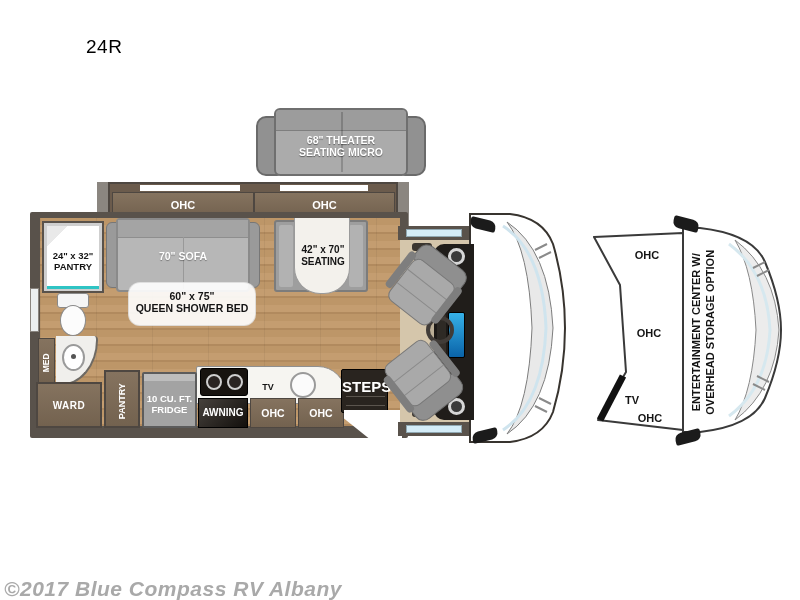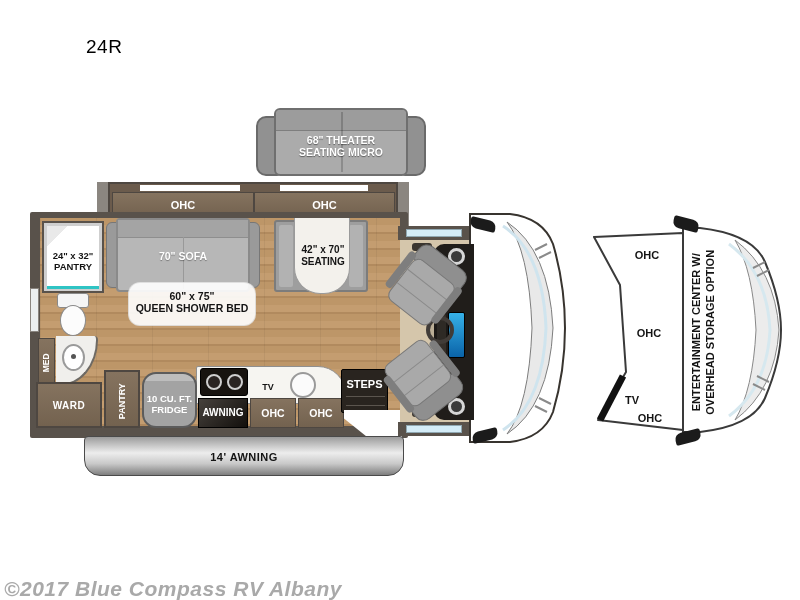--- a/index.html
+++ b/index.html
@@ -113,38 +113,38 @@
   <div class="abs" style="left:196px;top:366px;width:150px;height:38px;background:#f6f5f1;border:1px solid #8f8f8f;border-radius:2px 28px 6px 0;box-sizing:border-box;"></div>
   <div class="abs lbl dark" style="left:256px;top:382px;width:24px;font-size:9px;">TV</div>
   <div class="abs ring" style="left:290px;top:372px;width:26px;height:26px;background:#fbfbfb;border:2px solid #9a9a9a;"></div>
   <div class="abs" style="left:200px;top:368px;width:48px;height:28px;background:#17130f;border:1px solid #000;border-radius:3px;box-sizing:border-box;">
     <div class="ring" style="left:5px;top:5px;width:16px;height:16px;border:2.5px solid #cfcfcf;background:#2a2422;"></div>
     <div class="ring" style="left:26px;top:5px;width:16px;height:16px;border:2.5px solid #cfcfcf;background:#2a2422;"></div>
   </div>
   <div class="abs cab-brown" style="left:104px;top:370px;width:36px;height:58px;border-width:2px;">
     <div class="lbl vert" style="left:-8px;top:24px;width:48px;font-size:9px;">PANTRY</div>
   </div>
-  <div class="abs" style="left:142px;top:372px;width:55px;height:56px;background:linear-gradient(180deg,#bdbdbd 0 14%,#a3a3a3 14% 100%);border:2px solid #5c5c5c;border-radius:14px;box-sizing:border-box;">
+  <div class="abs" style="left:142px;top:372px;width:55px;height:56px;background:linear-gradient(180deg,#bdbdbd 0 14%,#a3a3a3 14% 100%);border:2px solid #5c5c5c;border-radius:2px;box-sizing:border-box;">
     <div class="lbl" style="left:0;top:20px;width:100%;font-size:9.5px;">
       <div>10 CU. FT.</div>
       <div>FRIDGE</div>
     </div>
   </div>
   <div class="abs" style="left:198px;top:398px;width:50px;height:30px;background:linear-gradient(135deg,#46413c,#120f0c);border:1px solid #000;box-sizing:border-box;">
     <div class="lbl" style="left:0;top:8px;width:100%;font-size:10px;">AWNING</div>
   </div>
   <div class="abs cab-brown" style="left:250px;top:398px;width:46px;height:30px;">
     <div class="lbl" style="left:0;top:8px;width:100%;font-size:10.5px;">OHC</div>
   </div>
   <div class="abs cab-brown" style="left:298px;top:398px;width:46px;height:30px;">
     <div class="lbl" style="left:0;top:8px;width:100%;font-size:10.5px;">OHC</div>
   </div>
 
   <div class="abs" style="left:341px;top:369px;width:47px;height:44px;background:#29241f;border:1px solid #000;border-radius:2px;box-sizing:border-box;">
-    <div class="lbl" style="left:0;top:8px;width:100%;font-size:11px;">STEPS</div>
+    <div class="lbl" style="left:0;top:8px;width:100%;font-size:15px;">STEPS</div>
     <div class="abs" style="left:4px;top:26px;width:39px;height:1px;background:#5b554e;"></div>
     <div class="abs" style="left:4px;top:35px;width:39px;height:1px;background:#5b554e;"></div>
   </div>
   <div class="abs" style="left:344px;top:410px;width:58px;height:28px;background:#fff;clip-path:polygon(0 0,100% 0,100% 100%,42% 100%,0 30%);"></div>
 
   <div class="abs wallc" style="left:398px;top:226px;width:77px;height:14px;"></div>
   <div class="abs" style="left:406px;top:229px;width:56px;height:8px;background:#d4ecf7;border:1px solid #90a8b2;box-sizing:border-box;"></div>
   <div class="abs wallc" style="left:398px;top:422px;width:77px;height:14px;"></div>
   <div class="abs" style="left:406px;top:425px;width:56px;height:8px;background:#d4ecf7;border:1px solid #90a8b2;box-sizing:border-box;"></div>
   <div class="abs" style="left:400px;top:240px;width:73px;height:182px;background:#d5c6ab;"></div>
@@ -175,24 +175,20 @@
       <div class="arm-l"></div>
       <div class="arm-r"></div>
   </div>
   <div class="seat" style="left:392px;top:342px;transform:rotate(142deg);">
     <div class="back"></div>
       <div class="cushion"></div>
       <div class="arm-l"></div>
       <div class="arm-r"></div>
   </div>
 
-  <div class="abs" style="left:84px;top:436px;width:320px;height:40px;border:1px solid #4a4a4a;border-radius:4px 4px 16px 16px;box-sizing:border-box;
-              background:linear-gradient(180deg,#9c9c9c,#ededed 42%,#c9c9c9 70%,#7e7e7e);">
-    <div class="lbl dark" style="left:0;top:14px;width:100%;font-size:11px;letter-spacing:.5px;">14' AWNING</div>
-  </div>
 
   <svg class="abs" style="left:585px;top:192px;" width="215" height="268" viewBox="0 0 215 268">
     <path d="M9,45 L98,41 L98,238 L13,228 L41,180 L35,93 Z" fill="#ffffff" stroke="#3a3a3a" stroke-width="2" stroke-linejoin="round"></path>
     <path d="M98,36 L115,36 Q168,42 180,70 Q196,108 196,138 Q196,168 180,206 Q168,234 115,240 L98,240 Z" fill="#ffffff" stroke="#3a3a3a" stroke-width="2"></path>
     <path d="M150,48 Q190,78 194,138 Q190,198 150,228 Q168,198 171,138 Q168,78 150,48 Z" fill="#ececec" stroke="#888" stroke-width="1"></path>
     <path d="M144,52 Q182,80 185,138 Q182,196 144,224" fill="none" stroke="#d6e8ef" stroke-width="3"></path>
     <path d="M168,76 l12,-6 M172,84 l12,-6" stroke="#8a8a8a" stroke-width="2" fill="none"></path>
     <path d="M168,192 l12,6 M172,184 l12,6" stroke="#8a8a8a" stroke-width="2" fill="none"></path>
     <path d="M15,228 L38,184" stroke="#111" stroke-width="7" fill="none"></path>
   </svg>

